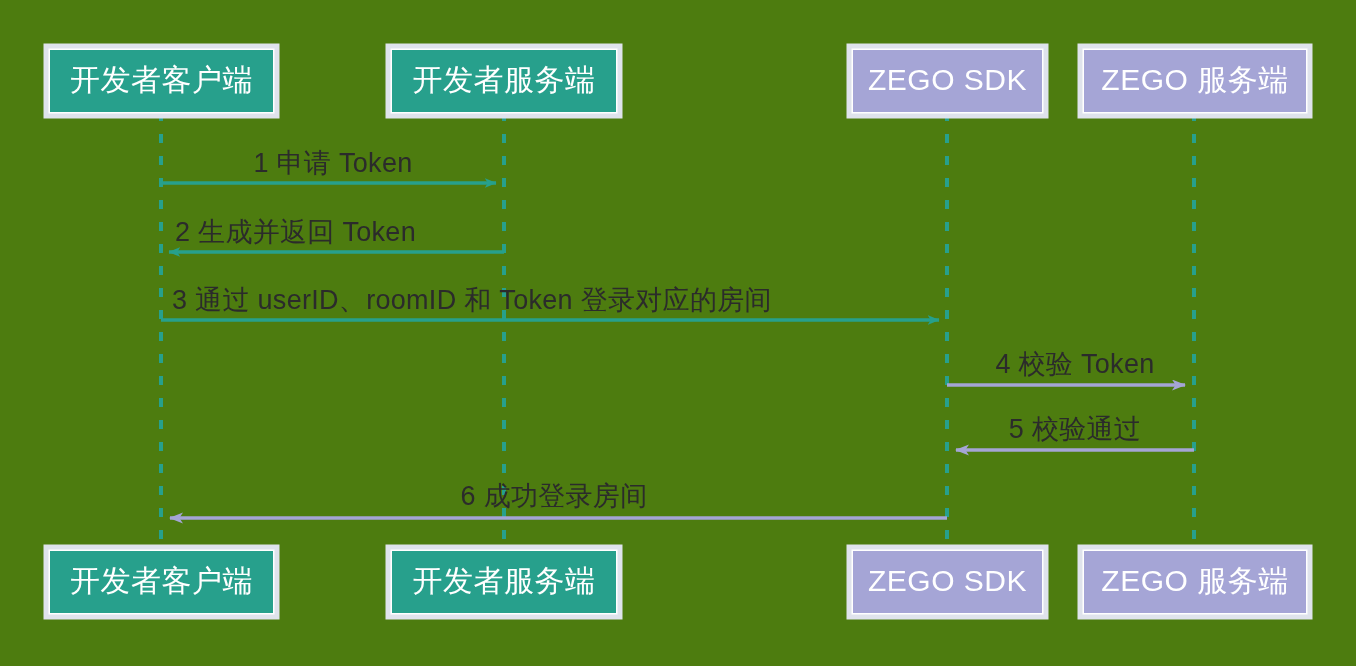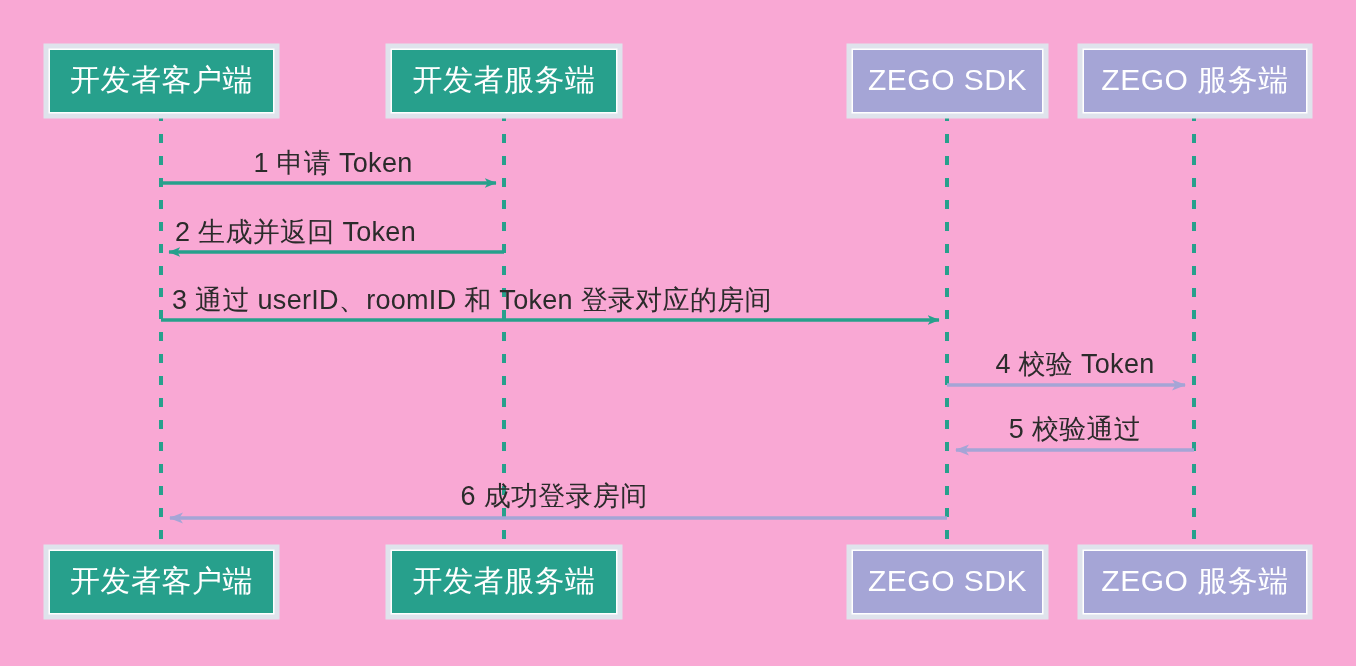--- a/index.html
+++ b/index.html
@@ -7,21 +7,21 @@
     padding: 0;
     background: #ffffff;
   }
   body {
     font-family: "Liberation Sans", "DejaVu Sans", sans-serif;
   }
   #diagram-root {
     position: relative;
     width: 1356px;
     height: 666px;
-    background: #f9a8d4;
+    background: #4d7c0f;
     overflow: hidden;
     text-align: right;
   }
   #seq-svg {
     position: absolute;
     left: 0;
     top: 0;
     width: 1356px;
     height: 666px;
     display: block;

